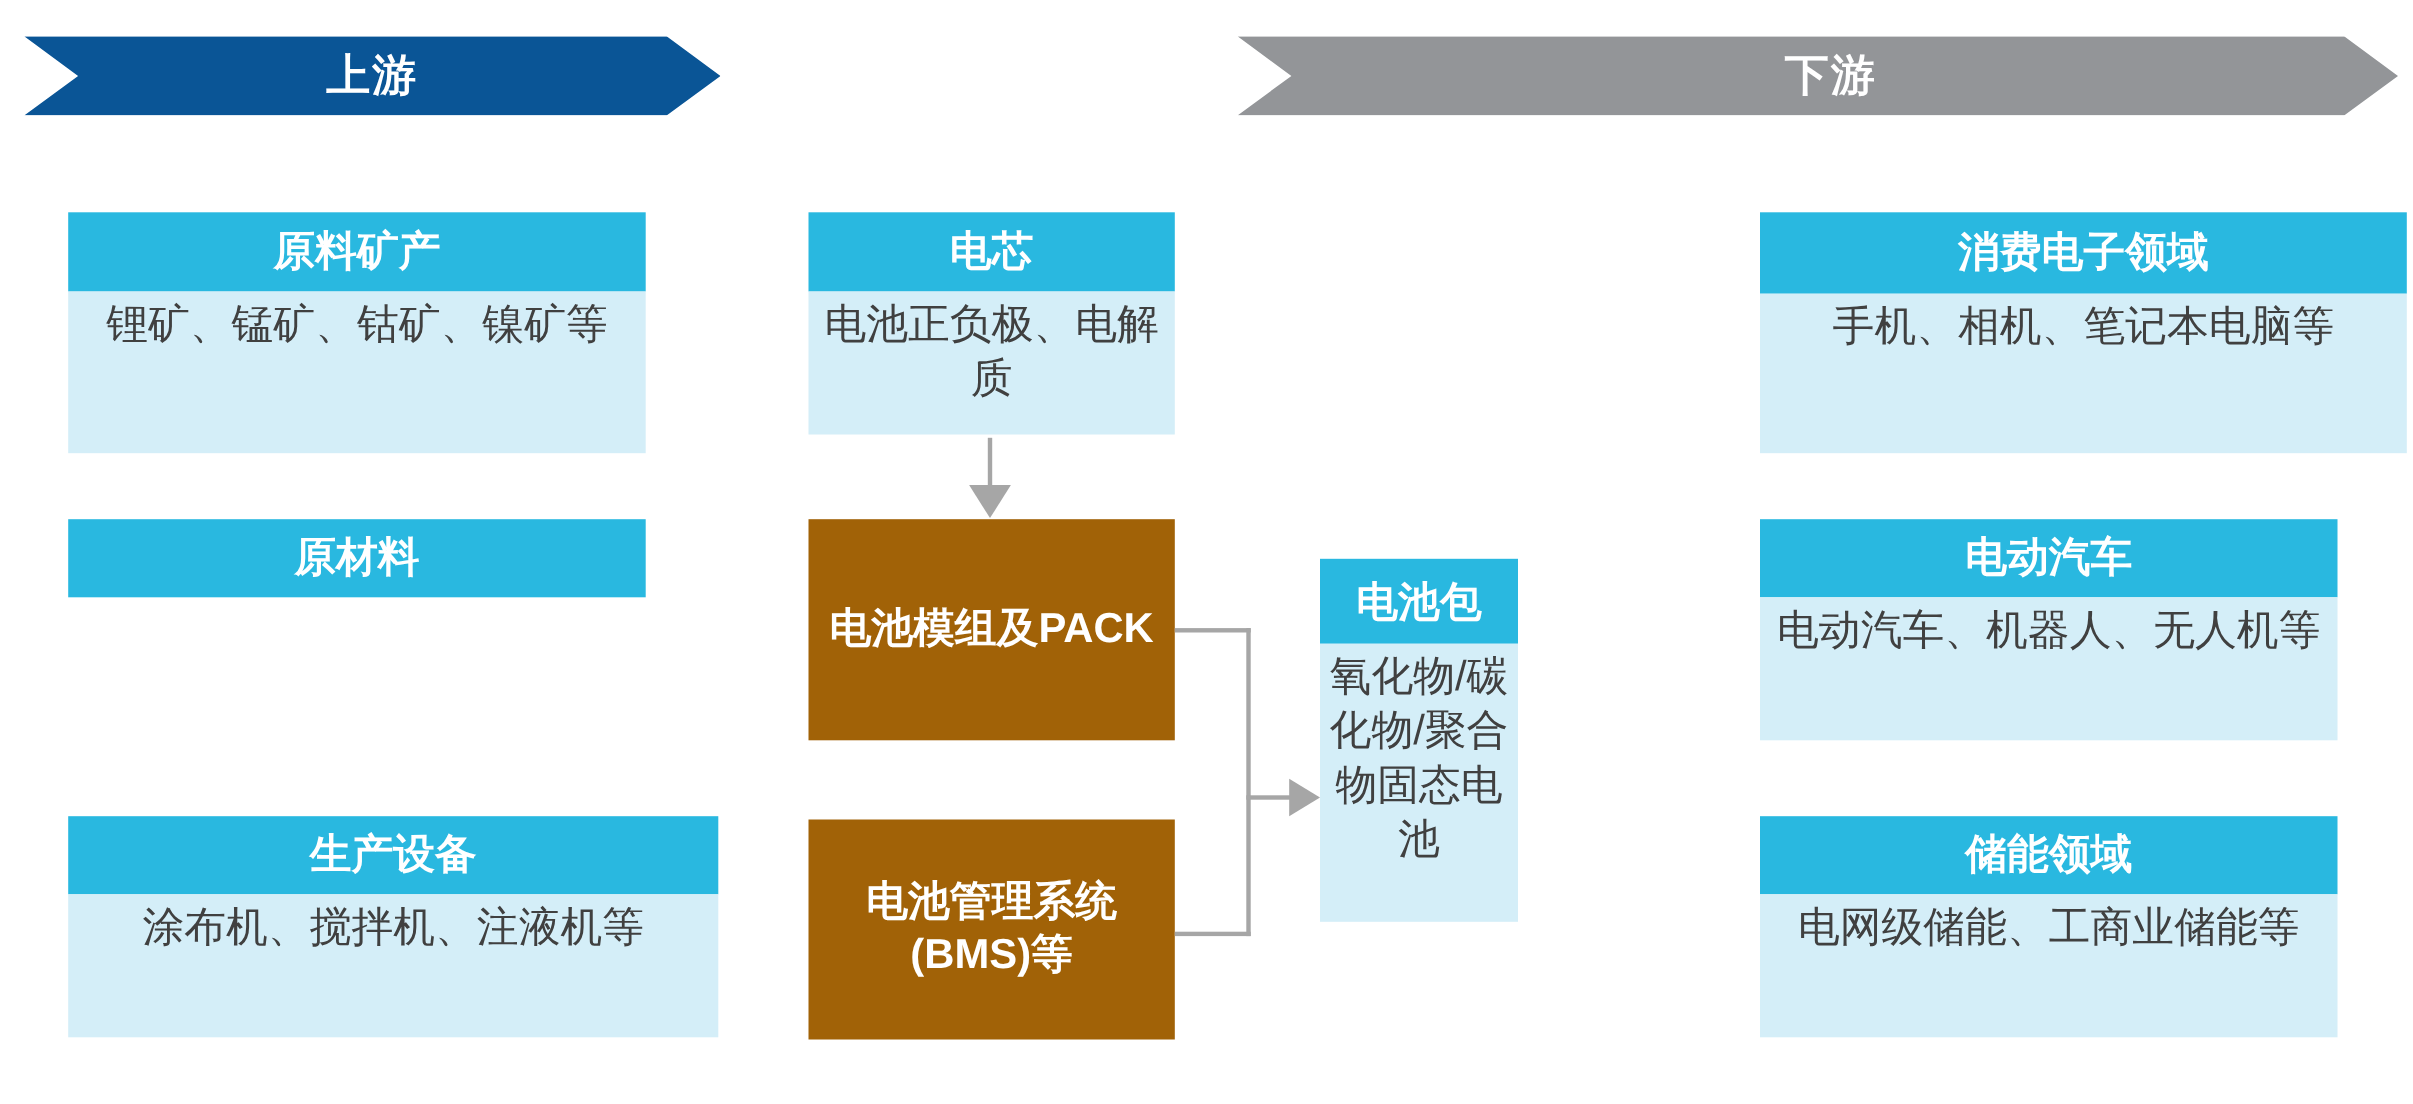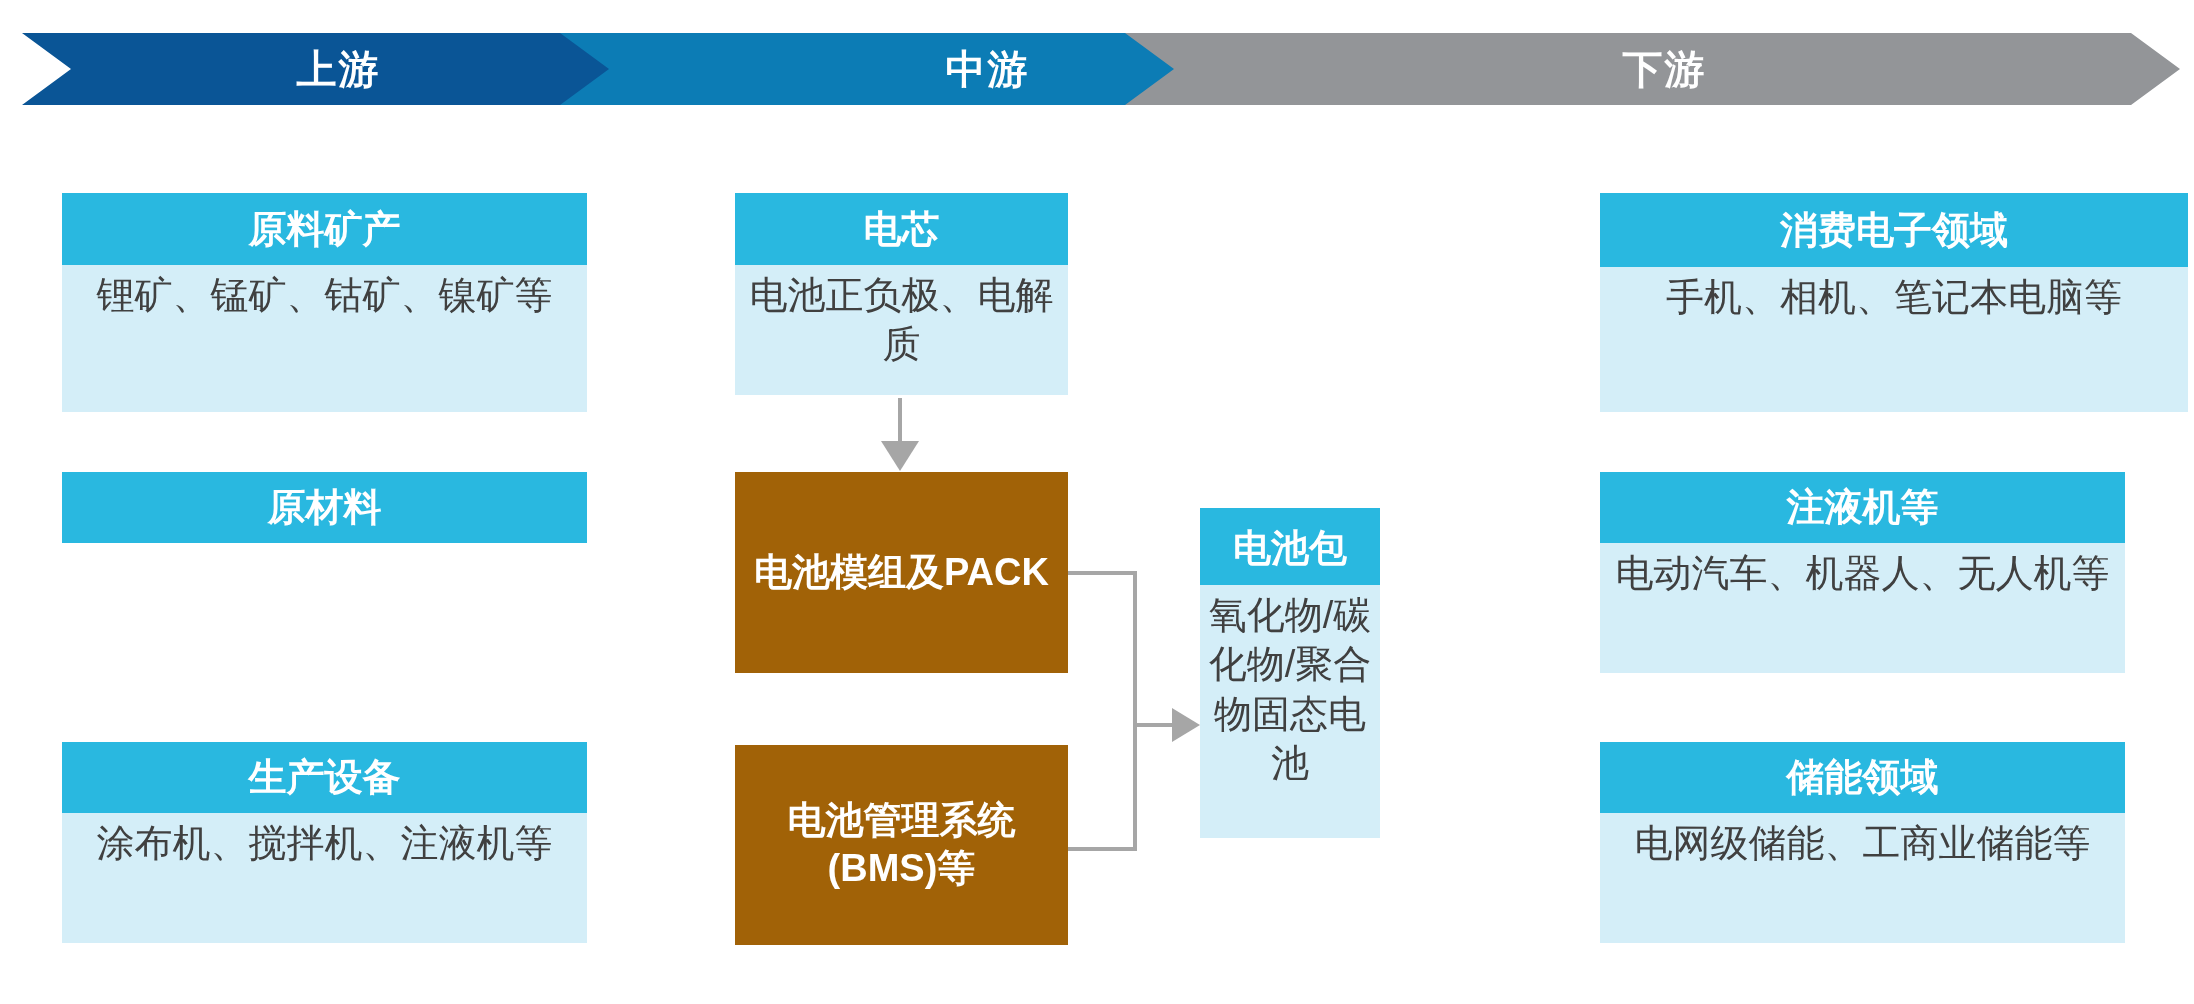--- a/index.html
+++ b/index.html
@@ -58,44 +58,39 @@
 <body>
 
 <div id="stage">
 
   <div class="chevron" style="left:22px;top:33px;width:633px;height:72px;background:#0A5596;
               clip-path:polygon(0 0, 584px 0, 633px 36px, 584px 72px, 0 72px, 49px 36px);
               font-size:40px;">
     <span class="lbl">上游</span>
   </div>
 
-  <div class="chevron" style="left:560px;top:33px;width:835px;height:72px;background:#0C7CB5;
-              clip-path:polygon(0 0, 786px 0, 835px 36px, 786px 72px, 0 72px, 49px 36px);
-              font-size:40px;">
-    <span class="lbl" style="margin-left:20px;">中游</span>
-  </div>
 
   <div class="chevron" style="left:1125px;top:33px;width:1055px;height:72px;background:#939598;
               clip-path:polygon(0 0, 1006px 0, 1055px 36px, 1006px 72px, 0 72px, 49px 36px);
               font-size:40px;">
     <span class="lbl" style="margin-left:24px;">下游</span>
   </div>
 
   <div class="card" style="left:62px;top:193px;width:525px;height:219px;">
     <div class="card-head" style="height:72px;font-size:38px;">原料矿产</div>
     <div class="card-body" style="top:72px;height:147px;font-size:38px;">
       <span>锂矿、锰矿、钴矿、镍矿等</span>
     </div>
   </div>
 
   <div class="card" style="left:62px;top:472px;width:525px;height:201px;">
     <div class="card-head" style="height:71px;font-size:38px;">原材料</div>
   </div>
 
-  <div class="card" style="left:62px;top:742px;width:525px;height:201px;">
+  <div class="card" style="left:62px;top:742px;width:591px;height:201px;">
     <div class="card-head" style="height:71px;font-size:38px;">生产设备</div>
     <div class="card-body" style="top:71px;height:130px;font-size:38px;">
       <span>涂布机、搅拌机、注液机等</span>
     </div>
   </div>
 
   <div class="card" style="left:735px;top:193px;width:333px;height:202px;">
     <div class="card-head" style="height:72px;font-size:38px;">电芯</div>
     <div class="card-body" style="top:72px;height:130px;font-size:38px;">
       <span>电池正负极、电解质</span>
@@ -127,21 +122,21 @@
   </div>
 
   <div class="card" style="left:1600px;top:193px;width:588px;height:219px;">
     <div class="card-head" style="height:74px;font-size:38px;">消费电子领域</div>
     <div class="card-body" style="top:74px;height:145px;font-size:38px;">
       <span>手机、相机、笔记本电脑等</span>
     </div>
   </div>
 
   <div class="card" style="left:1600px;top:472px;width:525px;height:201px;">
-    <div class="card-head" style="height:71px;font-size:38px;">注液机等</div>
+    <div class="card-head" style="height:71px;font-size:38px;">电动汽车</div>
     <div class="card-body" style="top:71px;height:130px;font-size:38px;">
       <span>电动汽车、机器人、无人机等</span>
     </div>
   </div>
 
   <div class="card" style="left:1600px;top:742px;width:525px;height:201px;border-radius:14px;">
     <div class="card-head" style="height:71px;font-size:38px;">储能领域</div>
     <div class="card-body" style="top:71px;height:130px;font-size:38px;">
       <span>电网级储能、工商业储能等</span>
     </div>

